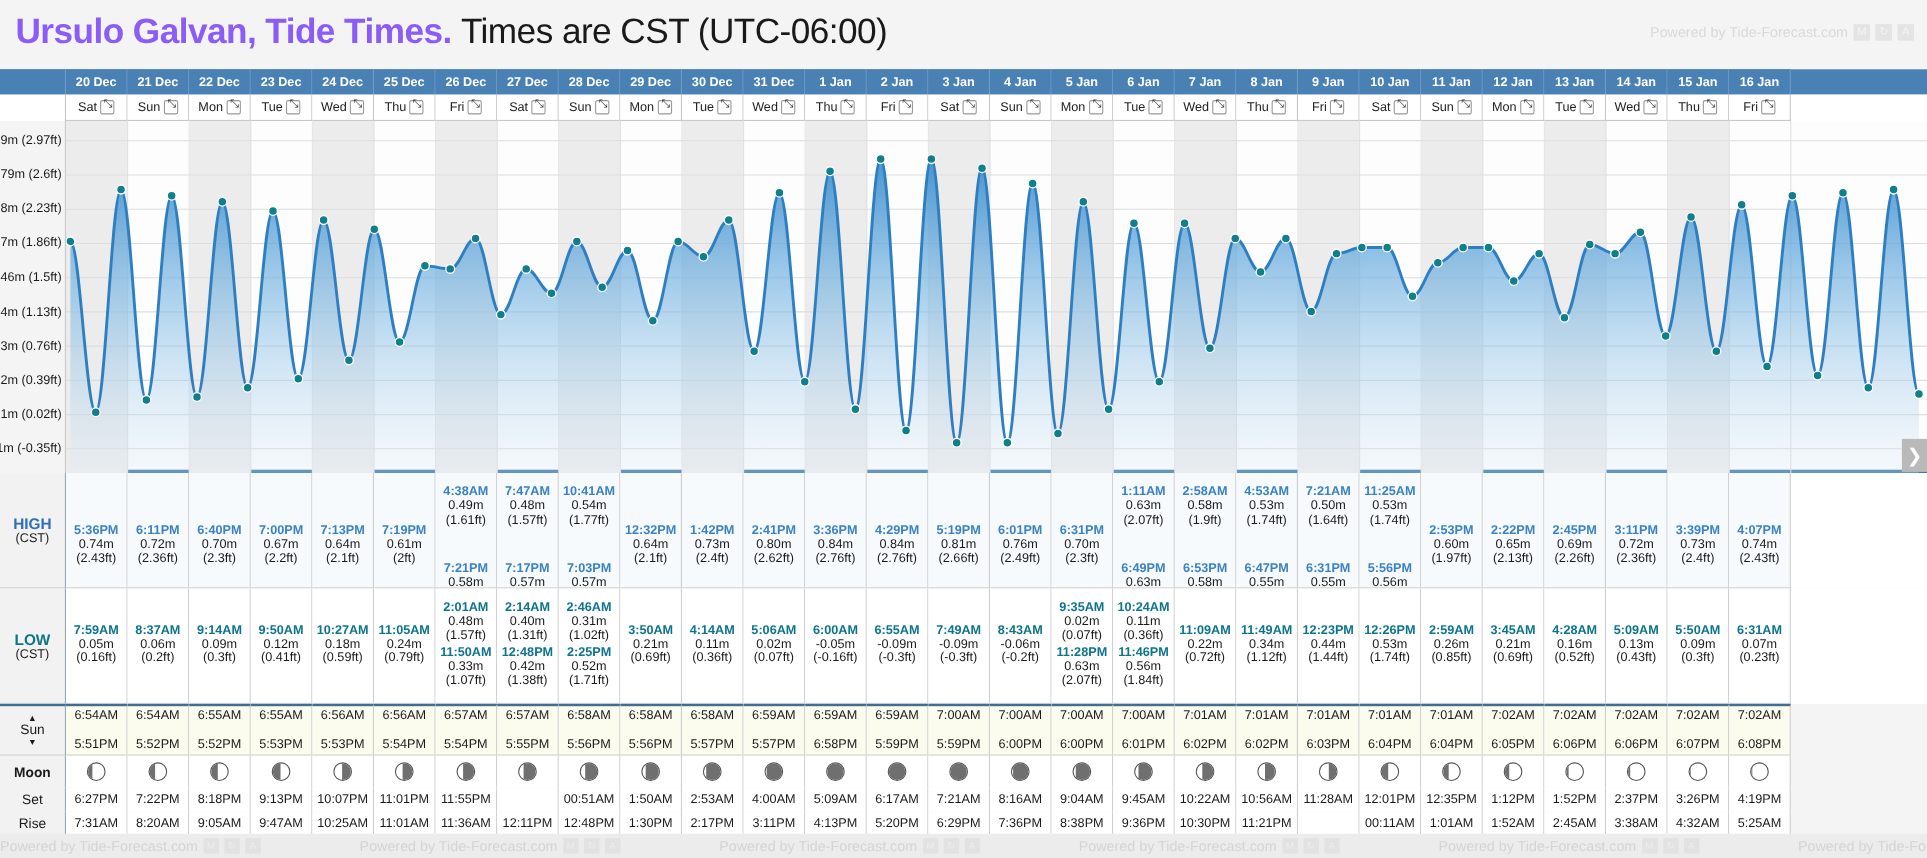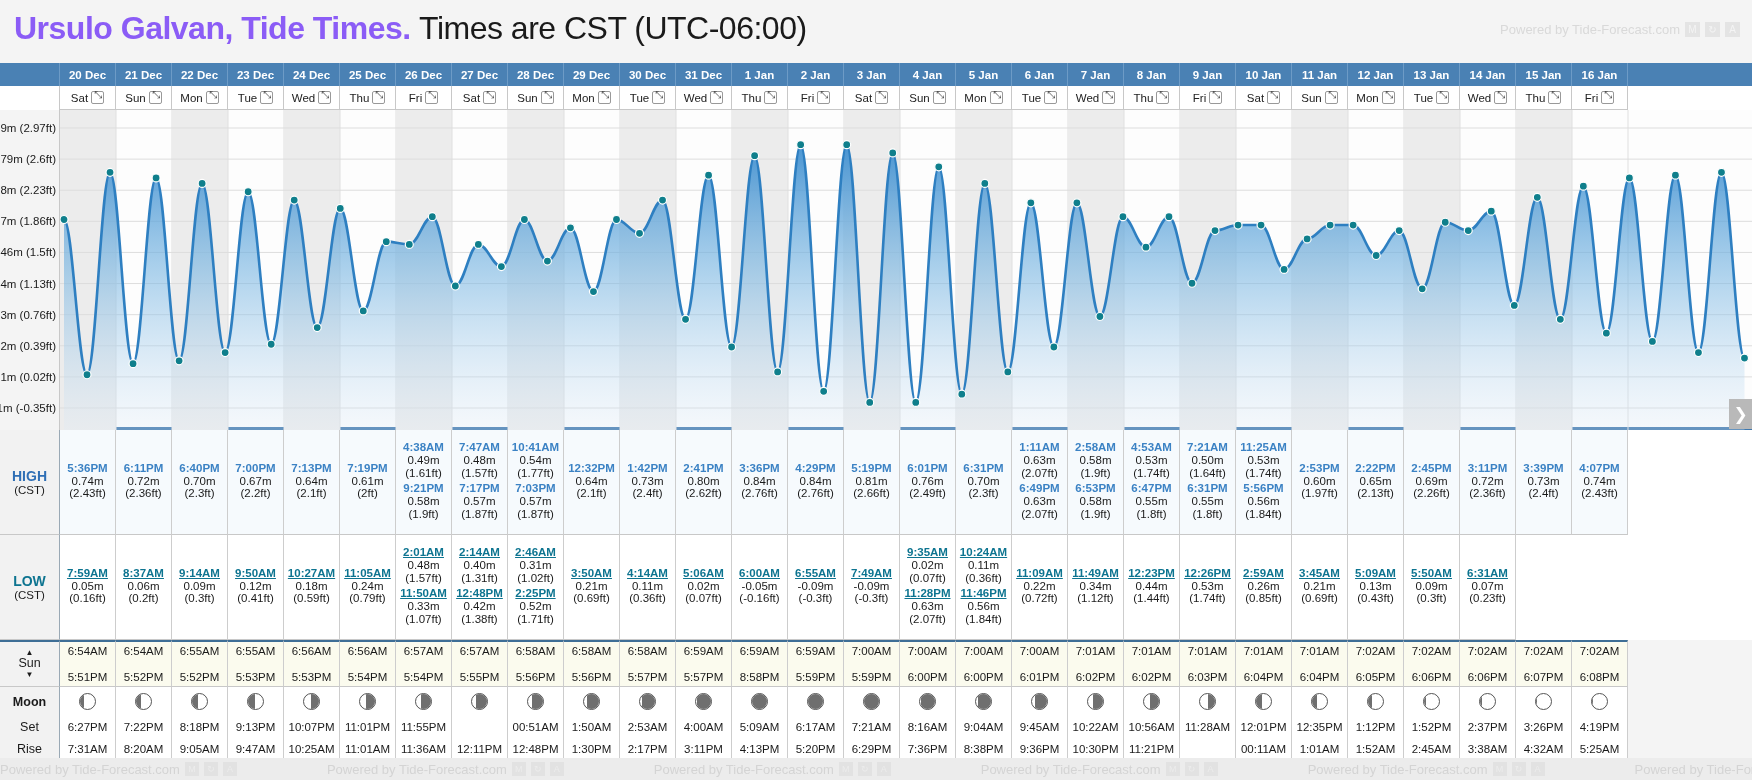--- a/index.html
+++ b/index.html
@@ -102,22 +102,22 @@
     display: flex; flex-direction: column; align-items: center; justify-content: flex-end;
     border-right: 1px solid #cdcdcd; border-bottom: 1px solid #c8c8c8;
     padding-bottom: 2px; overflow: hidden;
   }
   .hi-cell { background: #f6fafd; height: 105px; justify-content: center; }
   .lo-cell { background: #ffffff; height: 105px; justify-content: center; }
   .ev { display: flex; flex-direction: column; align-items: center; line-height: 1.12; margin: 1px 0; }
   .ev .t { font-size: 11.5px; font-weight: bold; }
   .ev .m { font-size: 11.5px; color: #1a1a1a; }
   .ev .f { font-size: 11.5px; color: #1a1a1a; }
-  .hi-cell .ev .t { color: #3b82c4; }
-  .lo-cell .ev .t { color: #0d7490; text-decoration: underline; }
+  .hi-cell .ev .t { color: #3b82c4; margin-top: 29px; }
+  .lo-cell .ev .t { color: #0d7490; }
 
   
   .sun-row { display: flex; height: 47px; }
   .sun-lead {
     display: flex; flex-direction: column; align-items: center; justify-content: center;
     background: #f2f2f2; border-right: 1px solid #9aa9b5; border-top: 2px solid #3e6e96;
     border-bottom: 1px solid #c8c8c8; font-size: 12.5px; color: #1a1a1a; line-height: 1.05;
   }
   .sun-lead .arw { font-size: 8px; }
   .sun-cell {
@@ -547,21 +547,21 @@
             <span class="f">(2ft)</span>
           </div>
         </div>
         <div class="tide-cell colw hi-cell">
           <div class="ev">
             <span class="t">4:38AM</span>
             <span class="m">0.49m</span>
             <span class="f">(1.61ft)</span>
           </div>
           <div class="ev">
-            <span class="t">9:21PM</span>
+            <span class="t">7:21PM</span>
             <span class="m">0.58m</span>
             <span class="f">(1.9ft)</span>
           </div>
         </div>
         <div class="tide-cell colw hi-cell">
           <div class="ev">
             <span class="t">7:47AM</span>
             <span class="m">0.48m</span>
             <span class="f">(1.57ft)</span>
           </div>
@@ -863,20 +863,27 @@
         </div>
         <div class="tide-cell colw lo-cell">
           <div class="ev">
             <span class="t">7:49AM</span>
             <span class="m">-0.09m</span>
             <span class="f">(-0.3ft)</span>
           </div>
         </div>
         <div class="tide-cell colw lo-cell">
           <div class="ev">
+            <span class="t">8:43AM</span>
+            <span class="m">-0.06m</span>
+            <span class="f">(-0.2ft)</span>
+          </div>
+        </div>
+        <div class="tide-cell colw lo-cell">
+          <div class="ev">
             <span class="t">9:35AM</span>
             <span class="m">0.02m</span>
             <span class="f">(0.07ft)</span>
           </div>
           <div class="ev">
             <span class="t">11:28PM</span>
             <span class="m">0.63m</span>
             <span class="f">(2.07ft)</span>
           </div>
         </div>
@@ -925,20 +932,27 @@
             <span class="t">2:59AM</span>
             <span class="m">0.26m</span>
             <span class="f">(0.85ft)</span>
           </div>
         </div>
         <div class="tide-cell colw lo-cell">
           <div class="ev">
             <span class="t">3:45AM</span>
             <span class="m">0.21m</span>
             <span class="f">(0.69ft)</span>
+          </div>
+        </div>
+        <div class="tide-cell colw lo-cell">
+          <div class="ev">
+            <span class="t">4:28AM</span>
+            <span class="m">0.16m</span>
+            <span class="f">(0.52ft)</span>
           </div>
         </div>
         <div class="tide-cell colw lo-cell">
           <div class="ev">
             <span class="t">5:09AM</span>
             <span class="m">0.13m</span>
             <span class="f">(0.43ft)</span>
           </div>
         </div>
         <div class="tide-cell colw lo-cell">
@@ -1006,21 +1020,21 @@
         <div class="sun-cell colw">
           <span>6:58AM</span>
           <span>5:57PM</span>
         </div>
         <div class="sun-cell colw">
           <span>6:59AM</span>
           <span>5:57PM</span>
         </div>
         <div class="sun-cell colw">
           <span>6:59AM</span>
-          <span>8:58PM</span>
+          <span>6:58PM</span>
         </div>
         <div class="sun-cell colw">
           <span>6:59AM</span>
           <span>5:59PM</span>
         </div>
         <div class="sun-cell colw">
           <span>7:00AM</span>
           <span>5:59PM</span>
         </div>
         <div class="sun-cell colw">

